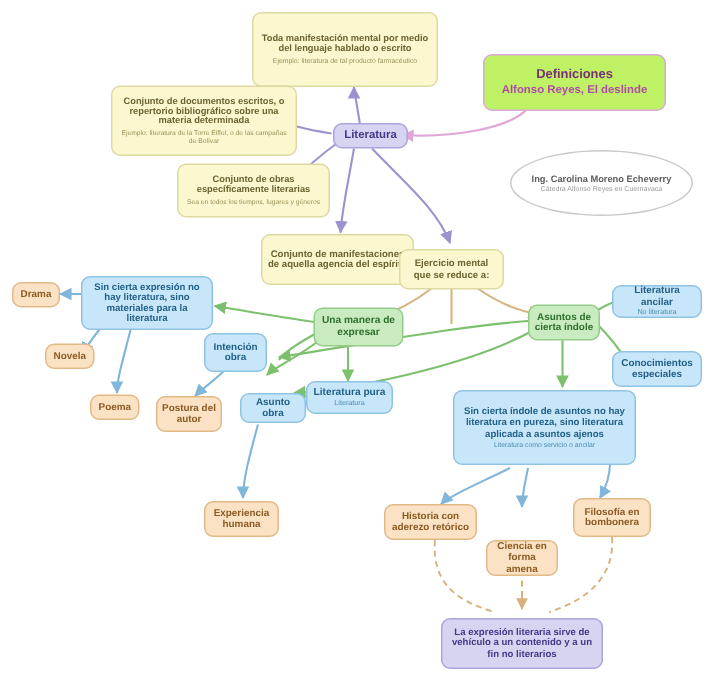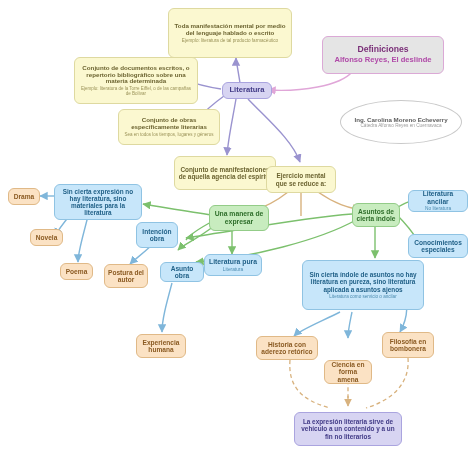--- a/index.html
+++ b/index.html
@@ -16,21 +16,21 @@
     border-radius:6px;border:1px solid #b9b9b9;
     display:flex;flex-direction:column;align-items:center;justify-content:center;
     text-align:center;line-height:1.12;
     padding:2px 3px;
   }
   .node .ttl{font-weight:bold;display:block;}
   .node .sub{display:block;font-weight:normal;margin-top:1px;}
   
   .yellow{background:#fbf8d0;border-color:#ded9a0;color:#6b6330;}
   .yellow .sub{color:#9a9258;}
-  .pink{background:#e5e5e5;border-color:#dba9d6;color:#7a2f78;}
+  .pink{background:#bef264;border-color:#dba9d6;color:#7a2f78;}
   .pink .ttl{color:#7a2f78;}
   .pink .sub{color:#b04aa8;font-weight:bold;}
   .blue{background:#c7e6fa;border-color:#8fc3e3;color:#1f5f86;}
   .blue .sub{color:#4d8cb0;}
   .green{background:#c8ecbf;border-color:#93cc88;color:#2f6e2b;}
   .tan{background:#fbe2c4;border-color:#e0b987;color:#8a5a22;}
   .lav{background:#d7d4f2;border-color:#aaa4df;color:#413a86;}
   .ellipse{
     position:absolute;box-sizing:border-box;
     border:1px solid #c9c9c9;border-radius:50%;

